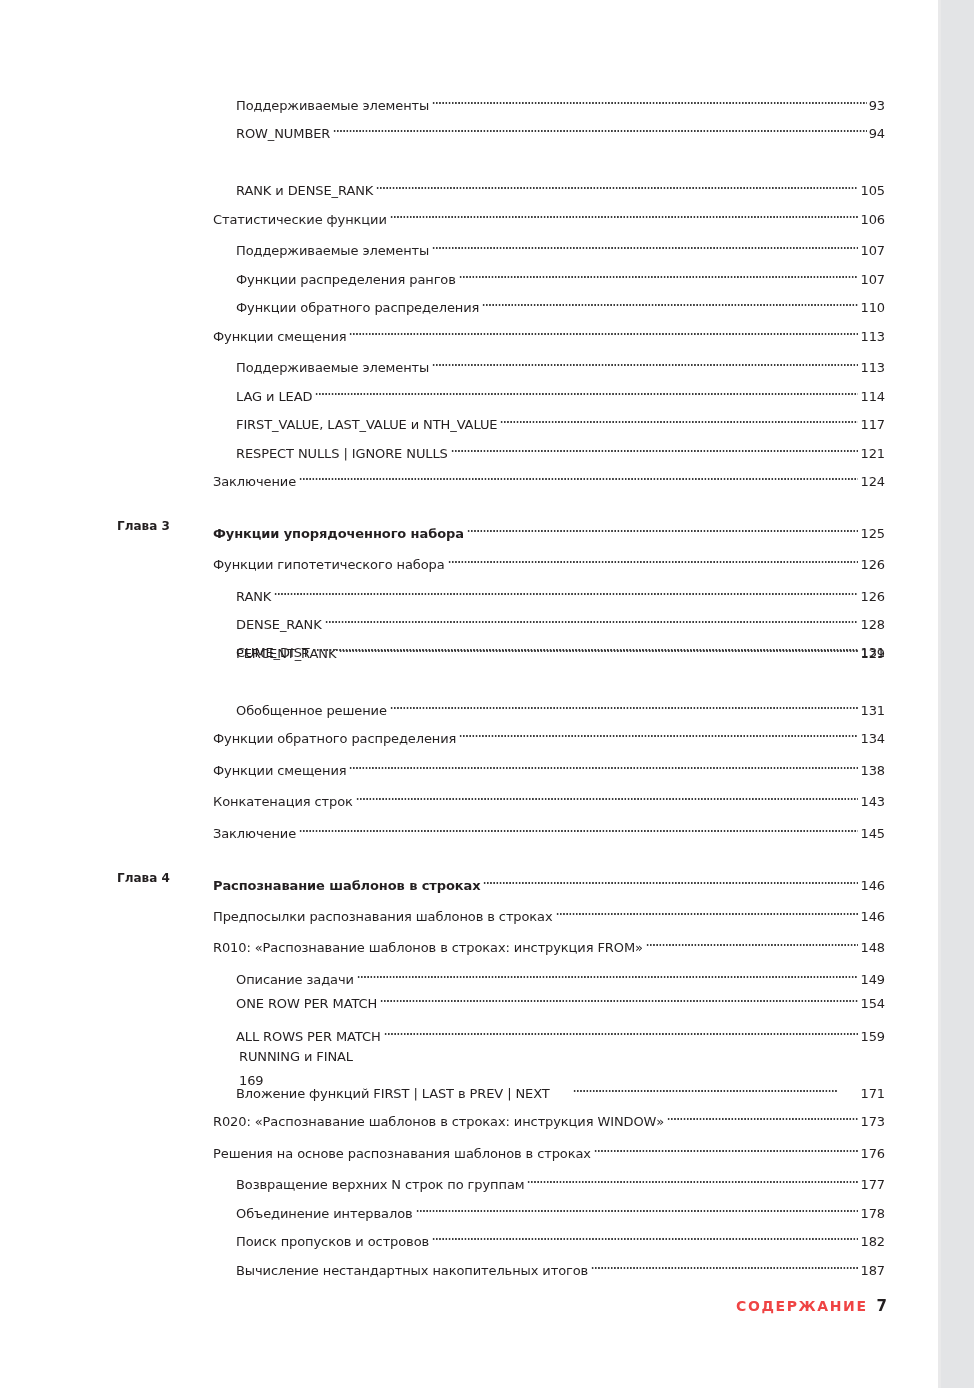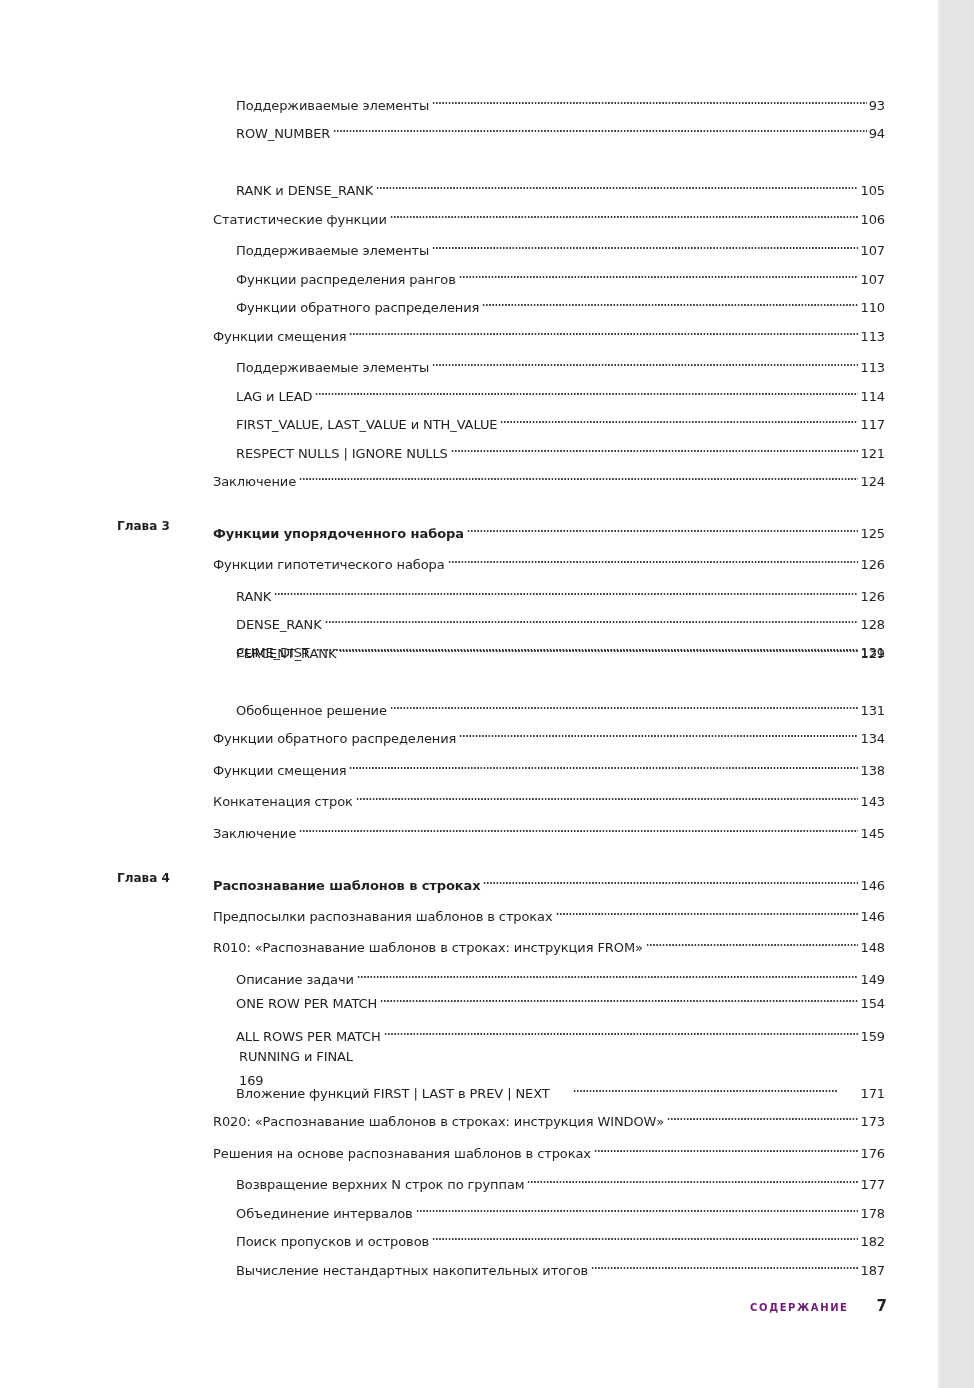--- a/index.html
+++ b/index.html
@@ -84,25 +84,25 @@
       position: absolute;
       right: 87px;
       top: 1294px;
       height: 24px;
       line-height: 24px;
       display: flex;
       align-items: baseline;
       white-space: nowrap;
     }
     .footer .running-title {
-      font-size: 10px;
+      font-size: 14px;
       font-weight: bold;
       letter-spacing: 1.6px;
-      color: #701a75;
-      margin-right: 28px;
+      color: #ef4444;
+      margin-right: 9px;
     }
     .footer .page-number {
       font-size: 15px;
       font-weight: bold;
       color: #231f20;
     }
 
     
     .r0  { top: 86px; }
     .r1  { top: 114px; }

